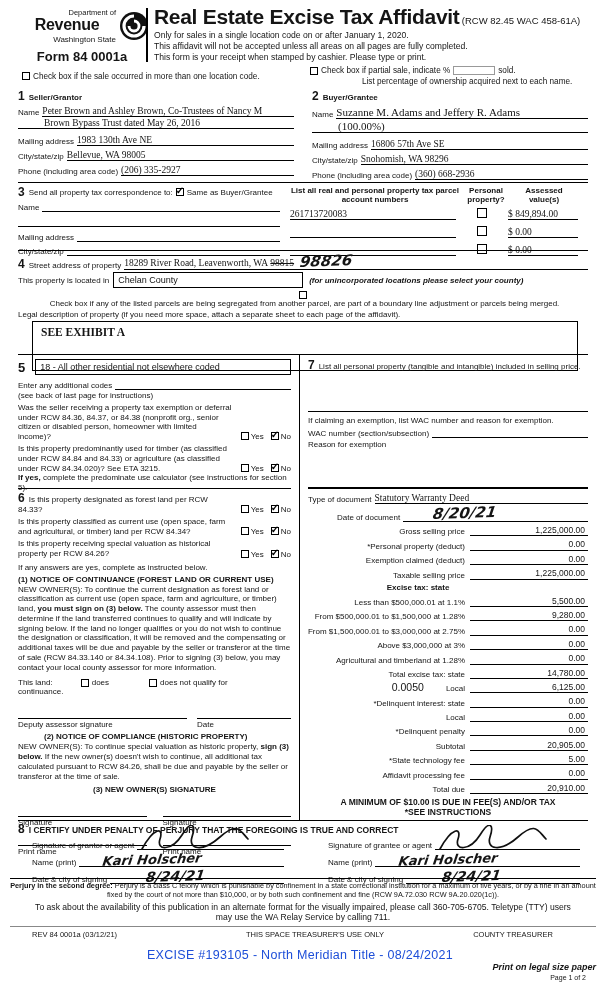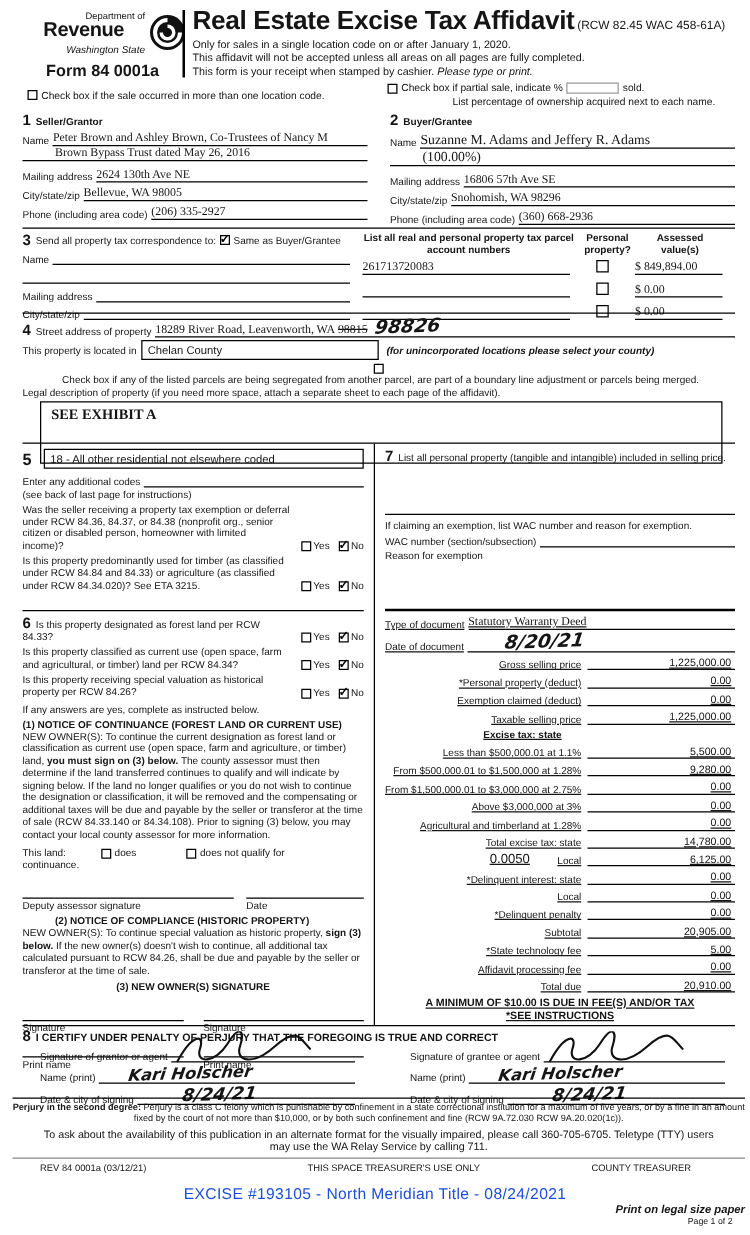--- a/index.html
+++ b/index.html
@@ -4,30 +4,30 @@
 <style>
   * { box-sizing: border-box; margin: 0; padding: 0; }
   body { margin: 0; background: #e8e8e8; }
   .page {
     position: relative; width: 600px; height: 988px; background: #fff;
     font-family: "Liberation Sans", sans-serif; color: #151515; font-size: 8px;
     overflow: hidden; margin: 0 auto;
   }
   .abs { position: absolute; }
   .b { font-weight: bold; }
-  .i { font-style: italic; }
+  .i { }
   .bi { font-weight: bold; font-style: italic; }
   .typed { font-family: "Liberation Serif", serif; font-size: 9.5px; }
   .ul { border-bottom: 1px solid #000; }
   .row { display: flex; align-items: flex-end; }
   .grow { flex: 1; }
   .secnum { font-weight: bold; font-size: 12px; margin-right: 4px; line-height: 1; }
   .cb { display: inline-block; width: 8px; height: 8px; border: 1.1px solid #000; flex: none; position: relative; background: #fff; }
   .cb.checked::after { content: "✓"; position: absolute; left: -1px; top: -4px; font-size: 10px; font-weight: bold; color: #000; }
-  .yn { display: flex; align-items: flex-end; gap: 2px; flex: none; margin-left: 4px; white-space: nowrap; }
+  .yn { display: flex; align-items: flex-start; gap: 2px; flex: none; margin-left: 4px; white-space: nowrap; }
   .yn .cb { margin-left: 5px; }
   .hand { font-family: "DejaVu Sans", sans-serif; font-style: italic; font-weight: bold; display: inline-block; transform: skewX(-10deg) rotate(-2deg); line-height: 1; }
   .strike { text-decoration: line-through; }
   .qrow { display: flex; align-items: flex-end; justify-content: space-between; margin-top: 3px; }
   .qtext { max-width: 215px; line-height: 1.2; }
   
   .mrow { display: flex; justify-content: flex-end; align-items: flex-end; height: 14.4px; }
   .mlabel { text-align: right; font-size: 8px; white-space: nowrap; }
   .mline { width: 118px; border-bottom: 1px solid #000; text-align: right; font-size: 8.5px; padding-right: 3px; margin-left: 5px; line-height: 1.1; }
   .fieldrow { display: flex; align-items: flex-end; margin-top: 4px; }
@@ -93,21 +93,21 @@
       <div><span class="secnum">1</span><span class="b">Seller/Grantor</span></div>
       <div class="fieldrow">
           <span class="lab">Name</span>
           <span class="ul grow typed">Peter Brown and Ashley Brown, Co-Trustees of Nancy M</span>
         </div>
       <div class="fieldrow" style="margin-top:1px;">
           <span class="ul grow typed" style="padding-left:26px;">Brown Bypass Trust dated May 26, 2016</span>
         </div>
       <div class="fieldrow" style="margin-top:6px;">
           <span class="lab">Mailing address</span>
-          <span class="ul grow typed">2624 130th Ave NE</span>
+          <span class="ul grow typed">1983 130th Ave NE</span>
         </div>
       <div class="fieldrow">
           <span class="lab">City/state/zip</span>
           <span class="ul grow typed">Bellevue, WA 98005</span>
         </div>
       <div class="fieldrow">
           <span class="lab">Phone (including area code)</span>
           <span class="ul grow typed">(206) 335-2927</span>
         </div>
     </div>
@@ -232,20 +232,21 @@
         </div>
         <div class="qrow">
           <span class="qtext">Is this property predominantly used for timber (as classified under RCW 84.84 and 84.33) or agriculture (as classified under RCW 84.34.020)? See ETA 3215.</span>
           <span class="yn">
             <span class="cb"></span>
               <span>Yes</span>
             <span class="cb checked"></span>
               <span>No</span>
           </span>
         </div>
+        <div style="line-height:1.2;"><span class="b">If yes,</span><span> complete the predominate use calculator (see instructions for section 5).</span></div>
       </div>
 
       <div style="border-top:1px solid #000; padding-top:3px;">
         <div class="qrow" style="margin-top:0;">
           <span class="qtext"><span class="secnum">6</span><span>Is this property designated as forest land per RCW 84.33?</span></span>
           <span class="yn">
             <span class="cb"></span>
               <span>Yes</span>
             <span class="cb checked"></span>
               <span>No</span>
@@ -324,26 +325,26 @@
         <div style="margin-top:4px;">If claiming an exemption, list WAC number and reason for exemption.</div>
         <div class="fieldrow" style="margin-top:3px;">
             <span class="lab">WAC number (section/subsection)</span>
             <span class="ul grow">&nbsp;</span>
           </div>
         <div style="margin-top:2px;">Reason for exemption</div>
         <div class="grow"></div>
         <div class="ul">&nbsp;</div>
       </div>
 
-      <div style="border-top:1px solid #000; padding-top:4px;text-decoration:underline;">
+      <div style="border-top:1px solid #000; padding-top:4px;">
         <div class="fieldrow" style="margin-top:0;">
             <span class="lab">Type of document</span>
             <span class="ul grow typed">Statutory Warranty Deed</span>
           </div>
-        <div class="fieldrow" style="margin-top:2px; height:16px;">
+        <div class="fieldrow" style="margin-top:2px; height:16px;margin-left:29px;">
             <span class="lab">Date of document</span>
             <span class="ul grow" style="text-align:left;"><span class="hand" style="font-size:15px; margin-left:30px;">8/20/21</span></span>
           </div>
 
         <div class="mrow">
             <span class="mlabel">Gross selling price</span>
             <span class="mline">1,225,000.00</span>
           </div>
         <div class="mrow">
             <span class="mlabel">*Personal property (deduct)</span>

